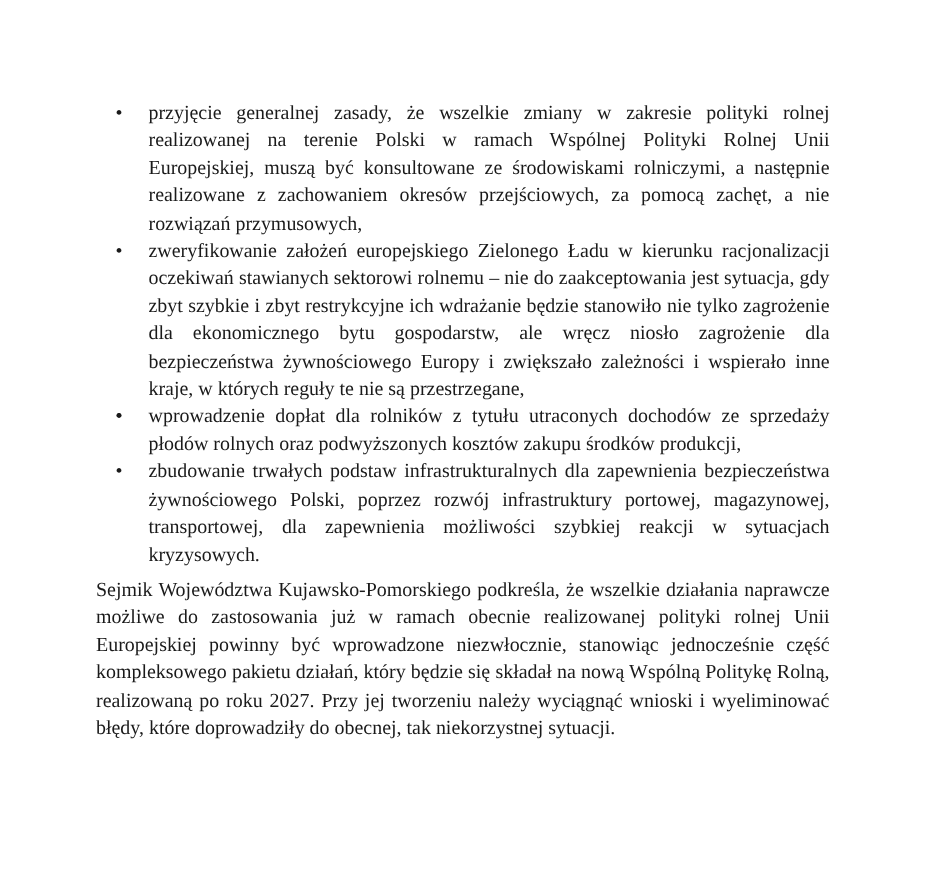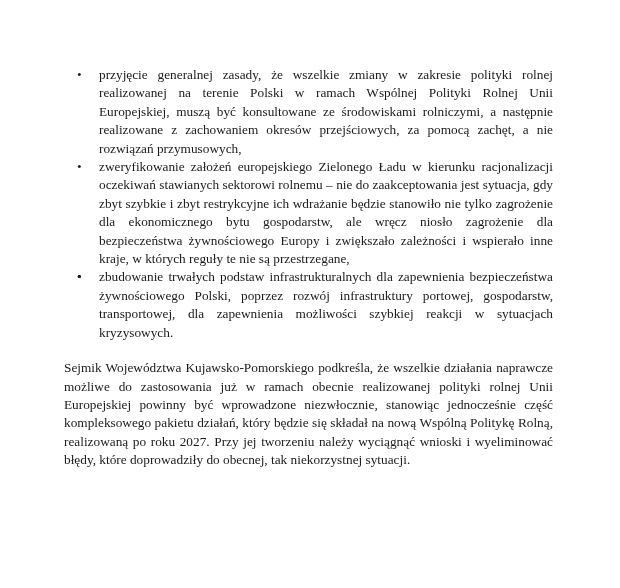--- a/index.html
+++ b/index.html
@@ -38,21 +38,21 @@
     position: relative;
     padding-left: 35px;
     margin: 0;
   }
   ul.bullet-list .marker {
     position: absolute;
     left: 13px;
     top: 0;
   }
   p.closing {
-    margin: 17px 0 0 0;
+    margin: 5px 0 0 0;
     text-align: justify;
   }
 </style>
 </head>
 <body>
 
 <div class="page">
   <div class="content">
 
     <ul class="bullet-list">
@@ -62,23 +62,24 @@
       </li>
       <li>
         <span class="marker">•</span>
         <span class="bullet-text">zweryfikowanie założeń europejskiego Zielonego Ładu w kierunku racjonalizacji oczekiwań stawianych sektorowi rolnemu – nie do zaakceptowania jest sytuacja, gdy zbyt szybkie i zbyt restrykcyjne ich wdrażanie będzie stanowiło nie tylko zagrożenie dla ekonomicznego bytu gospodarstw, ale wręcz niosło zagrożenie dla bezpieczeństwa żywnościowego Europy i zwiększało zależności i wspierało inne kraje, w których reguły te nie są przestrzegane,</span>
       </li>
       <li>
         <span class="marker">•</span>
       </li>
       <li>
         <span class="marker">•</span>
+        <span class="bullet-text">wprowadzenie dopłat dla rolników z tytułu utraconych dochodów ze sprzedaży płodów rolnych oraz podwyższonych kosztów zakupu środków produkcji,</span>
       </li>
       <li>
         <span class="marker">•</span>
-        <span class="bullet-text">zbudowanie trwałych podstaw infrastrukturalnych dla zapewnienia bezpieczeństwa żywnościowego Polski, poprzez rozwój infrastruktury portowej, gospodarstw, transportowej, dla zapewnienia możliwości szybkiej reakcji w sytuacjach kryzysowych.</span>
+        <span class="bullet-text">zbudowanie trwałych podstaw infrastrukturalnych dla zapewnienia bezpieczeństwa żywnościowego Polski, poprzez rozwój infrastruktury portowej, magazynowej, transportowej, dla zapewnienia możliwości szybkiej reakcji w sytuacjach kryzysowych.</span>
       </li>
     </ul>
 
     <p class="closing">Sejmik Województwa Kujawsko-Pomorskiego podkreśla, że wszelkie działania naprawcze możliwe do zastosowania już w ramach obecnie realizowanej polityki rolnej Unii Europejskiej powinny być wprowadzone niezwłocznie, stanowiąc jednocześnie część kompleksowego pakietu działań, który będzie się składał na nową Wspólną Politykę Rolną, realizowaną po roku 2027. Przy jej tworzeniu należy wyciągnąć wnioski i wyeliminować błędy, które doprowadziły do obecnej, tak niekorzystnej sytuacji.</p>
 
   </div>
 </div>
 
 </body></html>

